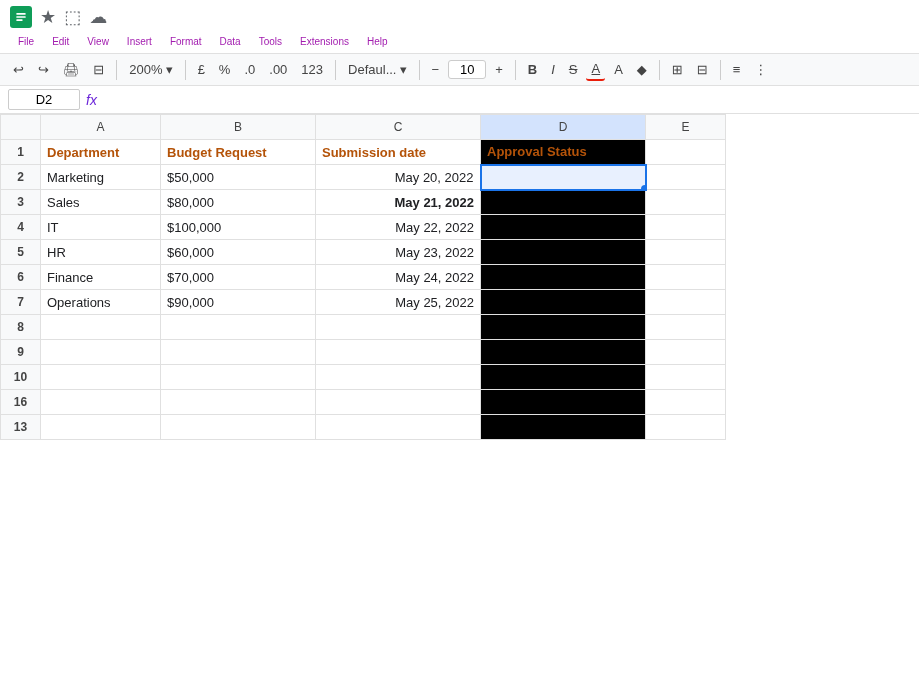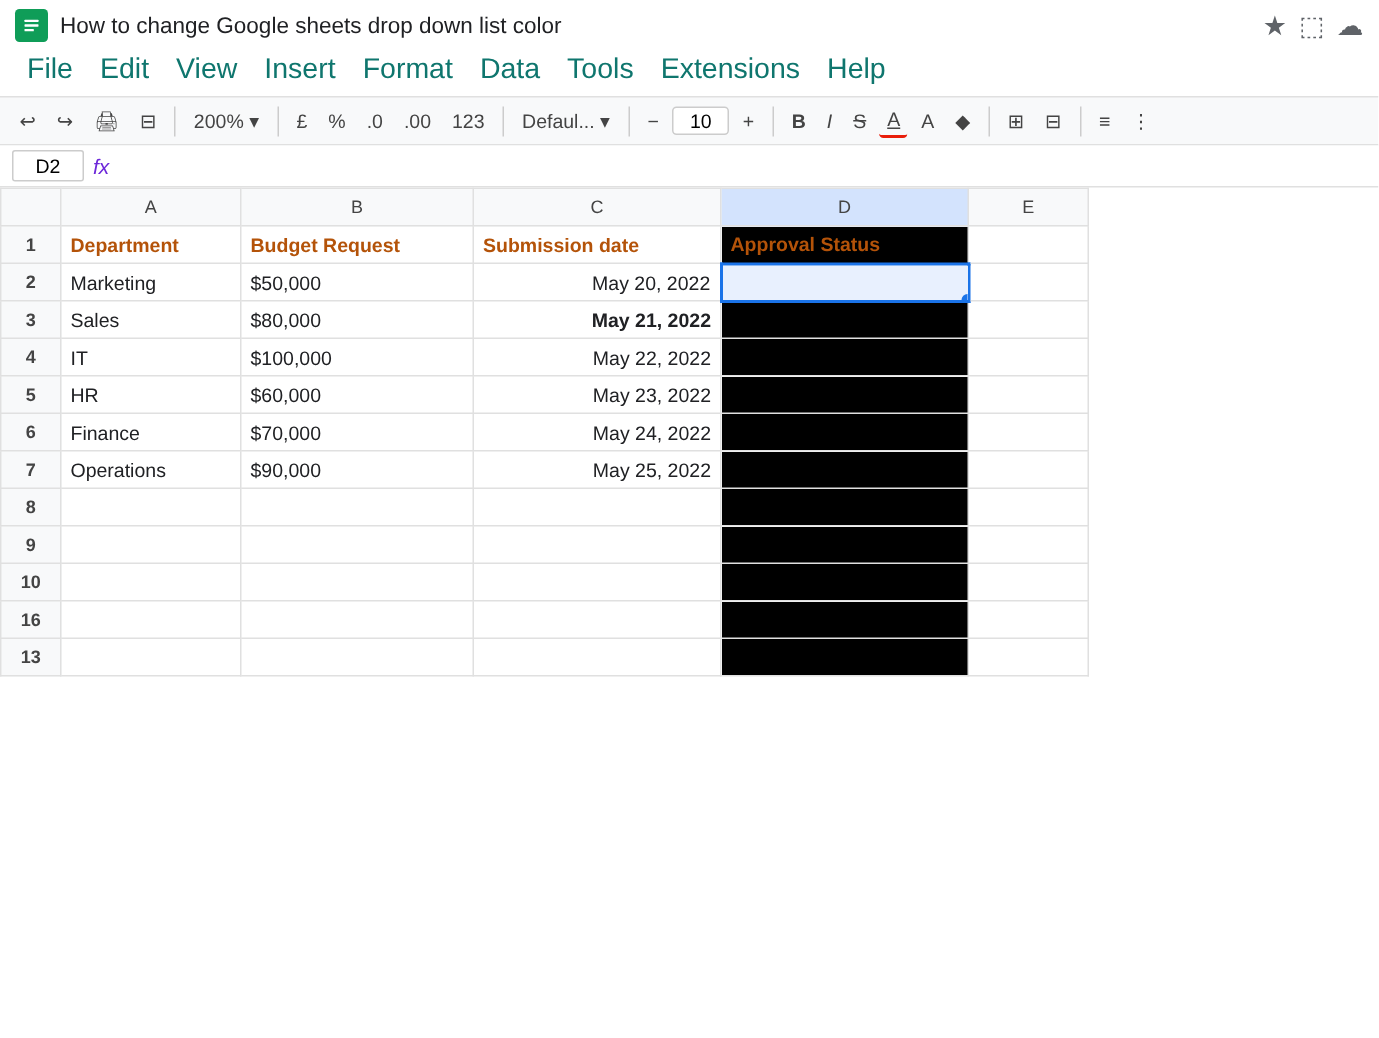--- a/index.html
+++ b/index.html
@@ -20,21 +20,21 @@
     #doc-title { font-size: 15px; color: #202124; flex: 1; }
     #title-actions { display: flex; gap: 8px; align-items: center; color: #5f6368; }
     #title-actions span { font-size: 18px; cursor: pointer; }
 
     
     #menu-bar {
       display: flex; align-items: center; padding: 2px 10px;
       gap: 2px; background: #fff;
     }
     .menu-item {
-      padding: 4px 8px; font-size: 19px; color: #0f766e;
+      padding: 4px 8px; font-size: 10px; color: #a21caf;
       cursor: pointer; border-radius: 4px;
     }
 
     
     #toolbar {
       display: flex; align-items: center; padding: 4px 8px;
       gap: 4px; background: #f8f9fa; border-top: 1px solid #e0e0e0;
       border-bottom: 1px solid #e0e0e0; flex-wrap: wrap;
     }
     .tb-btn {
@@ -49,21 +49,21 @@
       font-size: 13px; width: 38px; text-align: center; background: #fff;
     }
 
     
     #formula-bar {
       display: flex; align-items: center; padding: 3px 8px;
       border-bottom: 1px solid #e0e0e0; gap: 6px; background: #fff;
     }
     #cell-ref {
       border: 1px solid #ccc; border-radius: 2px; padding: 2px 0;
-      font-size: 13px; width: 48px; text-align: center;
+      font-size: 13px; width: 72px; text-align: center;
     }
     #fx-label { color: #6d28d9; font-size: 14px; font-style: italic; }
     #formula-input { flex: 1; border: none; outline: none; font-size: 13px; }
 
     
     #sheet-container {
       overflow: auto; height: calc(100vh - 130px);
     }
     table {
       border-collapse: collapse; table-layout: fixed;
@@ -105,21 +105,20 @@
 
 <div id="title-bar">
   <div id="app-icon">
     <svg viewBox="0 0 18 18" fill="none">
       <rect width="18" height="18" rx="2" fill="#0f9d58"></rect>
       <rect x="3" y="4" width="12" height="2" fill="white" rx="0.5"></rect>
       <rect x="3" y="8" width="12" height="2" fill="white" rx="0.5"></rect>
       <rect x="3" y="12" width="8" height="2" fill="white" rx="0.5"></rect>
     </svg>
   </div>
-  <span id="doc-title">How to change Google sheets drop down list color</span>
   <div id="title-actions">
     <span>★</span>
     <span>⬚</span>
     <span>☁</span>
   </div>
 </div>
 
 <div id="menu-bar">
     <span class="menu-item">File</span>
     <span class="menu-item">Edit</span>

